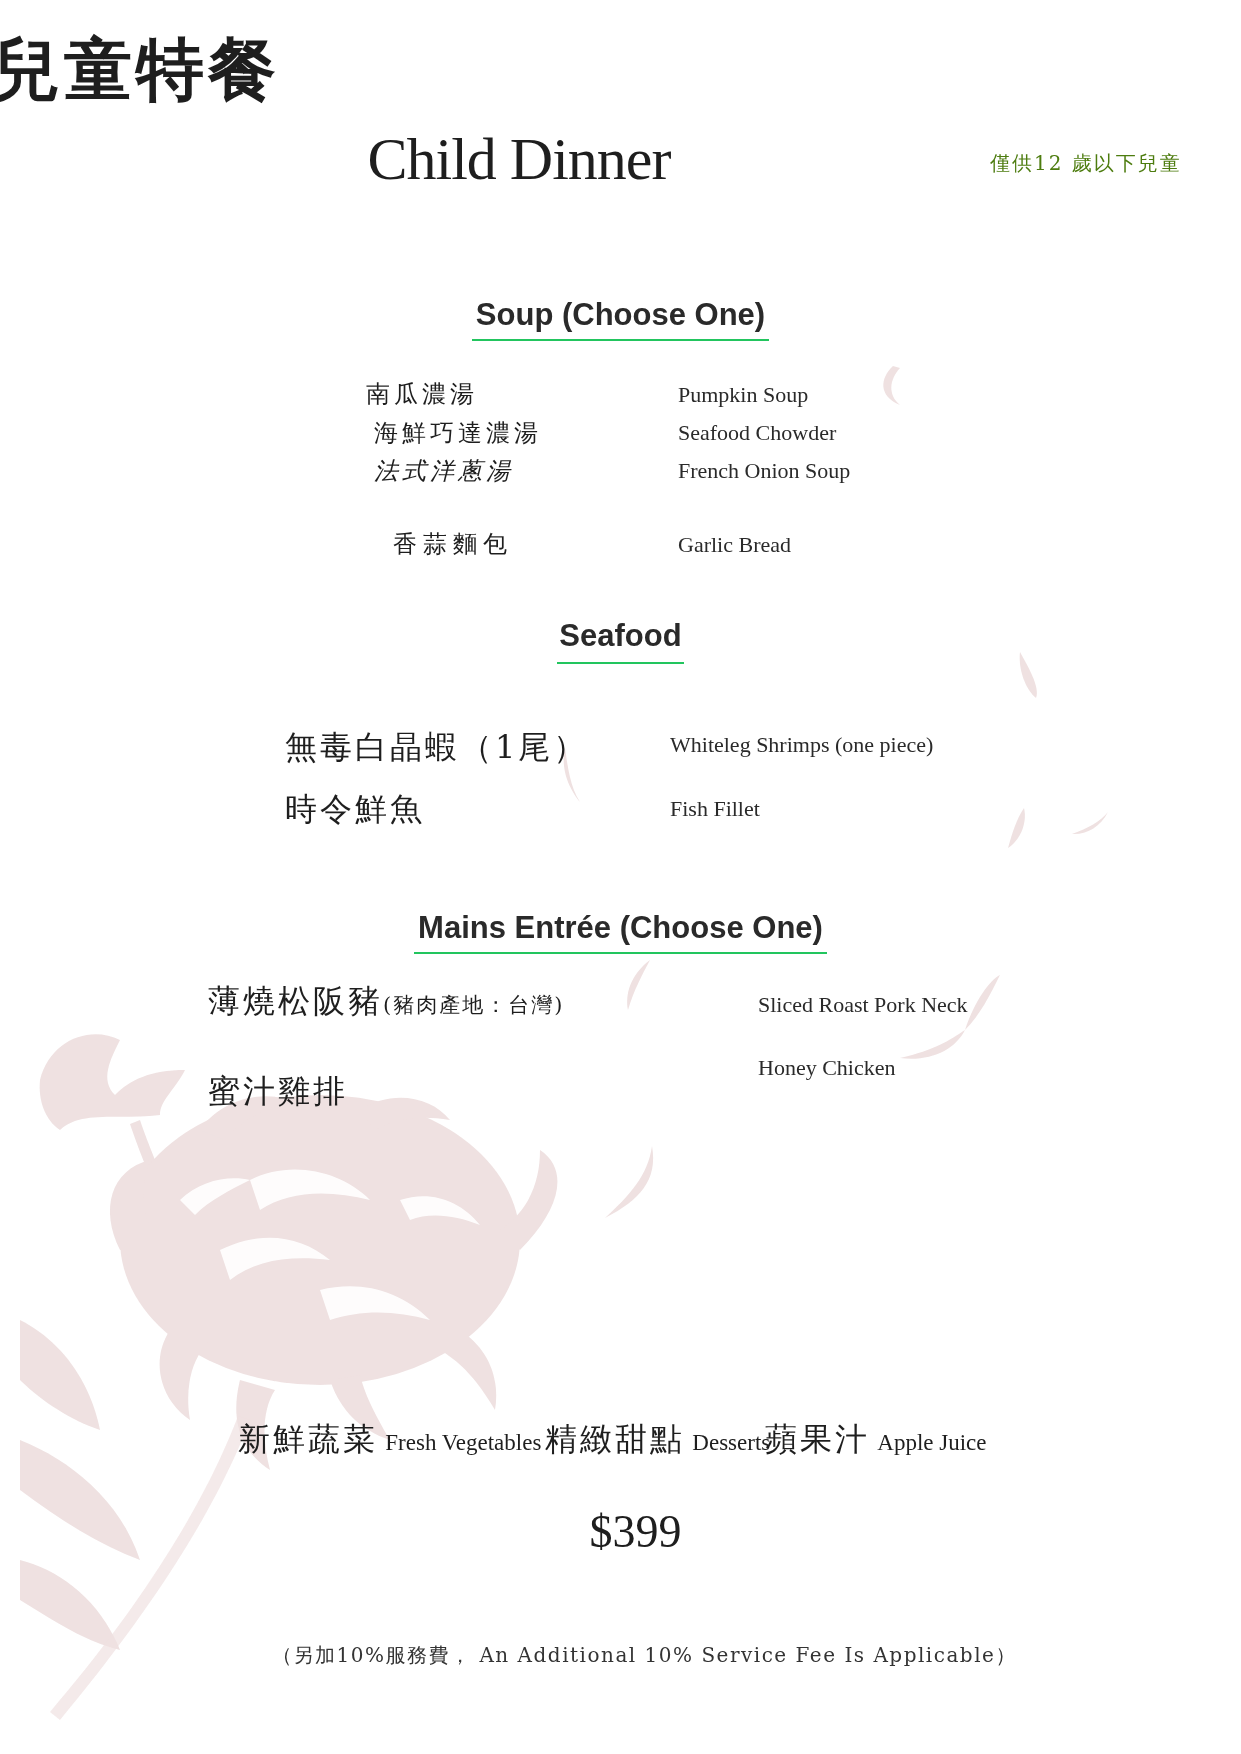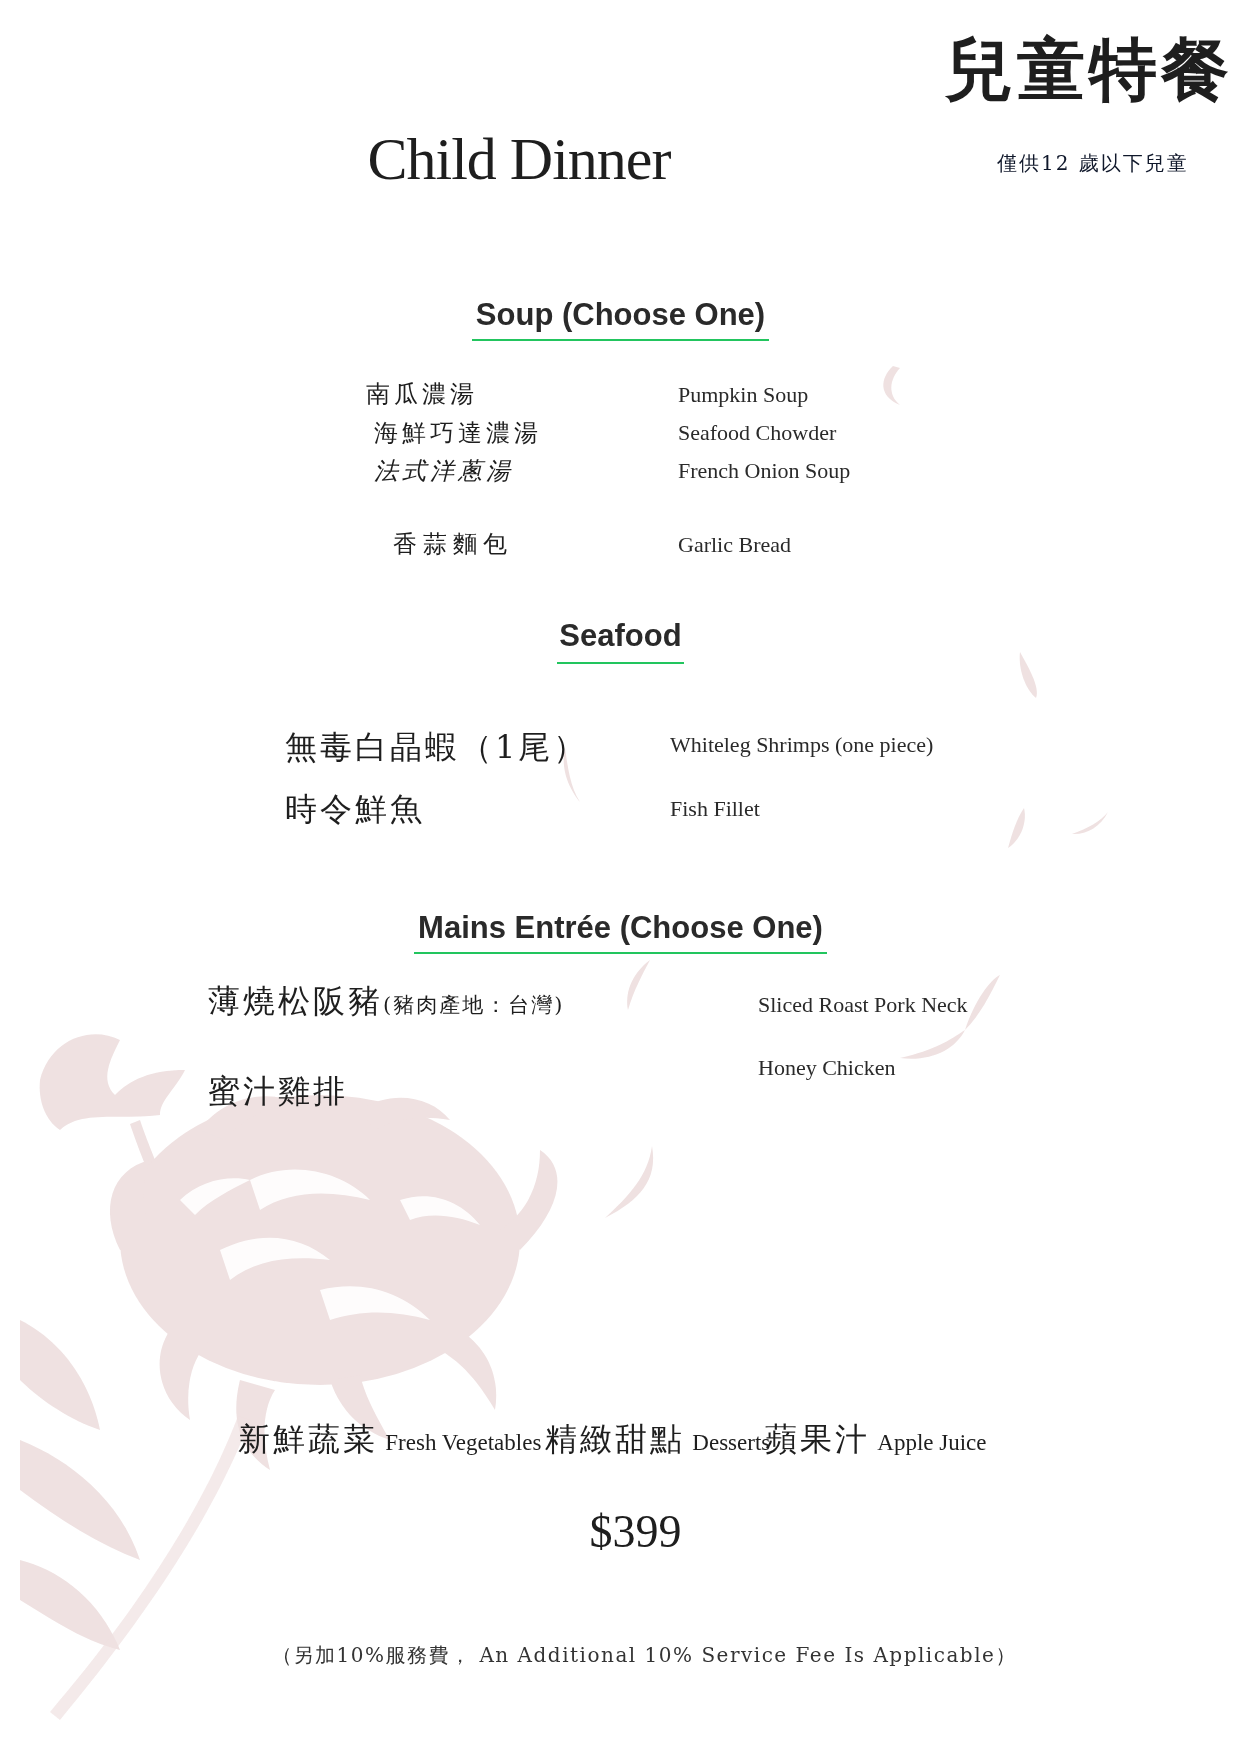--- a/index.html
+++ b/index.html
@@ -4,25 +4,25 @@
   <style>
     html, body { margin: 0; padding: 0; background: #ffffff; }
     body {
       width: 1241px; height: 1754px; position: relative; overflow: hidden;
       font-family: "DejaVu Serif", serif; color: #1e1e1e;
     }
     .abs { position: absolute; }
     .decor { position: absolute; left: 0; top: 0; width: 1241px; height: 1754px; pointer-events: none; }
     .zh { font-family: "DejaVu Serif", serif; }
     .en { font-family: "Liberation Serif", serif; }
-    .title-zh { left: 0; width: 1241px; top: 25px; text-align: right; font-size: 68px; letter-spacing: 4px; font-weight: bold; padding-left: 0; }
+    .title-zh { left: 0; width: 1241px; top: 25px; text-align: left; font-size: 68px; letter-spacing: 4px; font-weight: bold; padding-left: 0; }
     .title-zh span { display: inline-block; transform: translateX(-8px); }
     .title-en { left: 0; width: 1018px; top: 125px; text-align: center; font-size: 60px; font-family: "Liberation Serif", serif; letter-spacing: -1px; }
     .title-en span { display: inline-block; transform: translateX(10px); }
-    .age-note { left: 990px; top: 150px; font-size: 20px; color: #0f172a; letter-spacing: 2px; font-family: "DejaVu Serif", serif; margin-left: 7px; }
+    .age-note { left: 990px; top: 150px; font-size: 20px; color: #4d7c0f; letter-spacing: 2px; font-family: "DejaVu Serif", serif; }
     .section-head { left: 0; width: 1241px; text-align: center; font-family: "Liberation Sans", sans-serif; font-weight: bold; color: #2a2a2a; }
     .section-head .inner { display: inline-block; border-bottom: 2px solid #22c55e; padding: 0 4px 6px; }
     .soup-head { top: 297px; font-size: 31px; }
     .seafood-head { top: 618px; font-size: 31px; }
     .mains-head { top: 910px; font-size: 31px; }
     .item-zh { font-size: 24px; letter-spacing: 4px; }
     .item-en { font-size: 22px; font-family: "Liberation Serif", serif; color: #2a2a2a; }
     .big-zh { font-size: 32px; letter-spacing: 3px; }
     .big-zh .paren { font-size: 21px; letter-spacing: 2px; }
     .price { left: 0; width: 1241px; top: 1505px; text-align: center; font-size: 46px; font-family: "Liberation Serif", serif; margin-left: 25px; }

